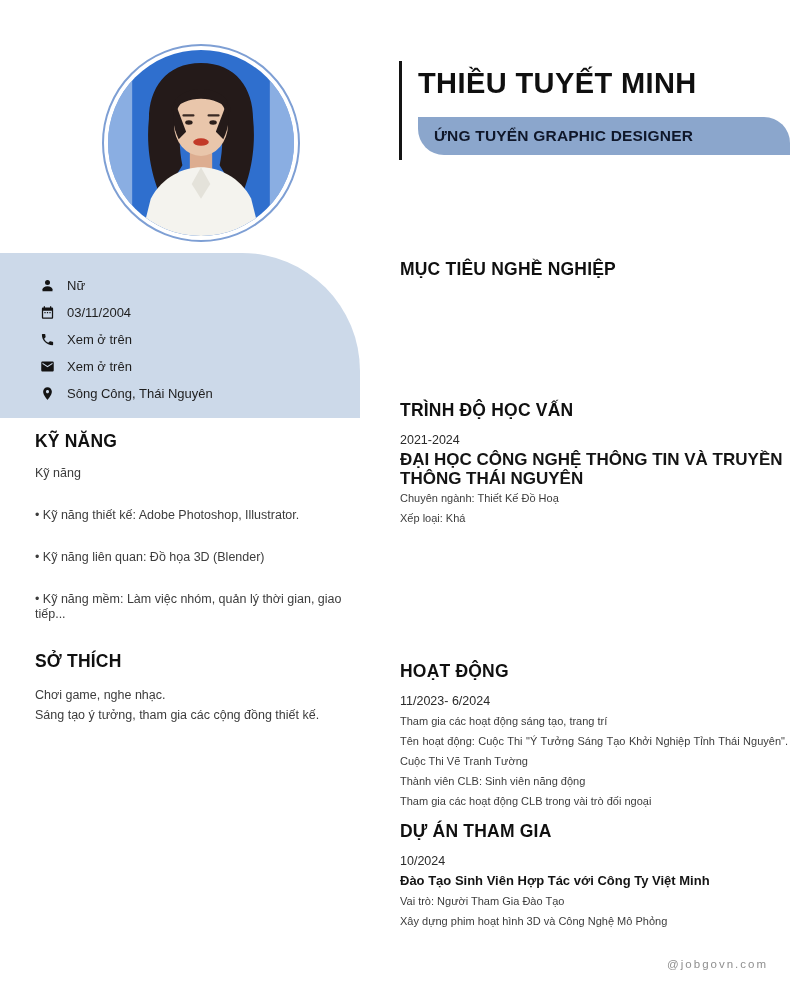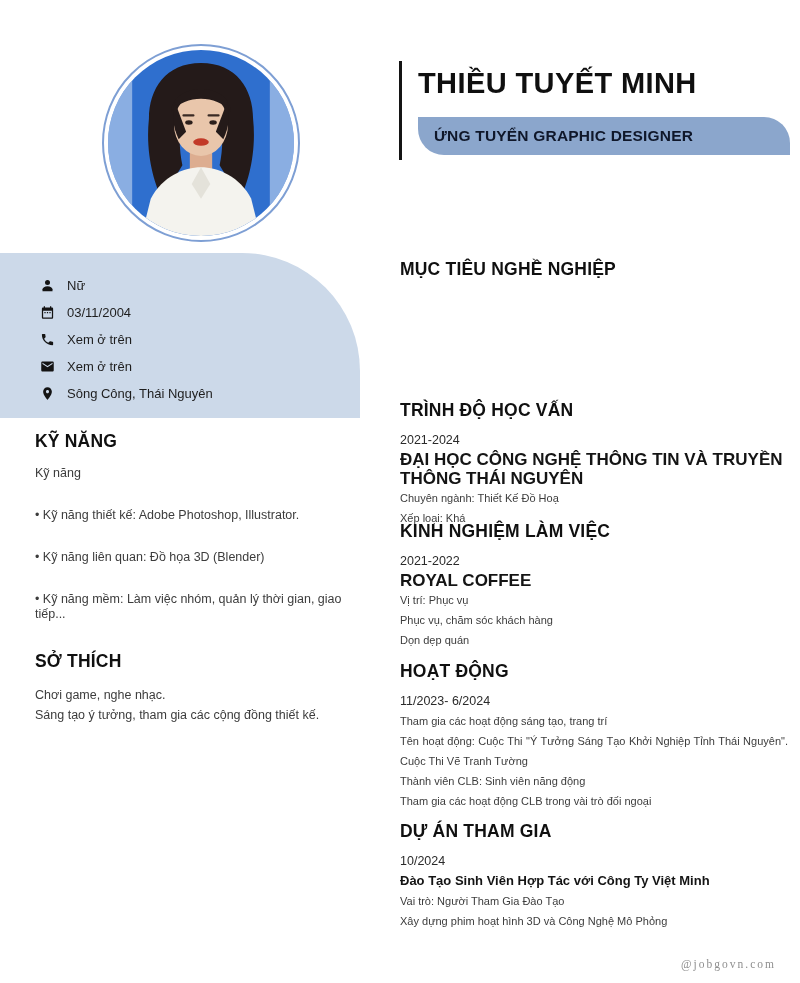--- a/index.html
+++ b/index.html
@@ -35,22 +35,22 @@
   .body-line{font-size:11px;line-height:20px;color:#3c3c3c;}
   .period{font-size:12.5px;color:#2a2a2a;line-height:19px;margin-top:10px;}
   .strong-line{font-size:17px;font-weight:bold;color:#141414;line-height:19px;}
   .just{text-align:justify;}
 
   .skills-intro{margin-top:14px;font-size:12.5px;color:#3c3c3c;line-height:15px;}
   .skills-item{margin-top:27px;font-size:12.5px;color:#3c3c3c;line-height:15px;}
   .hobby-item{font-size:12.5px;color:#3c3c3c;line-height:20px;}
   .objective-body{margin-top:13px;font-size:13px;line-height:19.5px;color:#3c3c3c;}
 
-  .watermark{position:absolute;right:24px;top:958px;
-             font-family:Liberation Serif, serif;font-size:11.5px;
+  .watermark{position:absolute;right:32px;top:958px;
+             font-family:Liberation Sans, sans-serif;font-size:11.5px;
              letter-spacing:2px;color:#8f8f8f;}
 </style>
 </head>
 <body>
 
 <div class="page">
 
   <div class="photo-wrap" style="border-color: rgb(126, 159, 212);">
     <svg class="photo" viewBox="0 0 100 100" preserveAspectRatio="none">
       <rect width="100" height="100" fill="#2f6fce"></rect>
@@ -154,28 +154,20 @@
   </div>
 
   <div class="sec" style="top:399px;">
     <div class="sec-h">TRÌNH ĐỘ HỌC VẤN</div>
     <div class="period">2021-2024</div>
     <div class="strong-line">ĐẠI HỌC CÔNG NGHỆ THÔNG TIN VÀ TRUYỀN THÔNG THÁI NGUYÊN</div>
     <div class="body-line">Chuyên ngành: Thiết Kế Đồ Hoạ</div>
     <div class="body-line">Xếp loại: Khá</div>
   </div>
 
-  <div class="sec" style="top:520px;">
-    <div class="sec-h">KINH NGHIỆM LÀM VIỆC</div>
-    <div class="period">2021-2022</div>
-    <div class="strong-line">ROYAL COFFEE</div>
-    <div class="body-line">Vị trí: Phục vụ</div>
-    <div class="body-line">Phục vụ, chăm sóc khách hàng</div>
-    <div class="body-line">Dọn dẹp quán</div>
-  </div>
 
   <div class="sec" style="top:660px;">
     <div class="sec-h">HOẠT ĐỘNG</div>
     <div class="period">11/2023- 6/2024</div>
     <div class="body-line">Tham gia các hoạt động sáng tạo, trang trí</div>
     <div class="body-line just">Tên hoạt động: Cuộc Thi "Ý Tưởng Sáng Tạo Khởi Nghiệp Tỉnh Thái Nguyên". Cuộc Thi Vẽ Tranh Tường</div>
     <div class="body-line"> Thành viên CLB: Sinh viên năng động</div>
     <div class="body-line">Tham gia các hoạt động CLB trong vài trò đối ngoại</div>
   </div>
 

